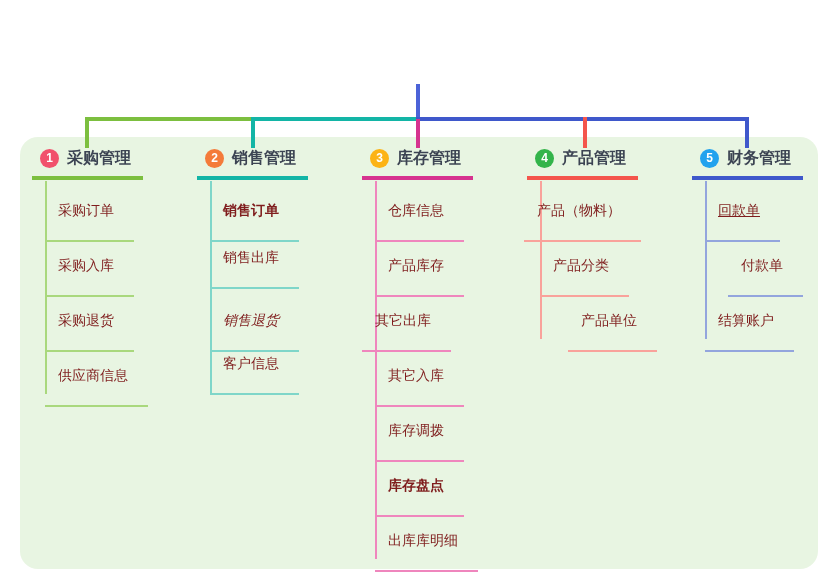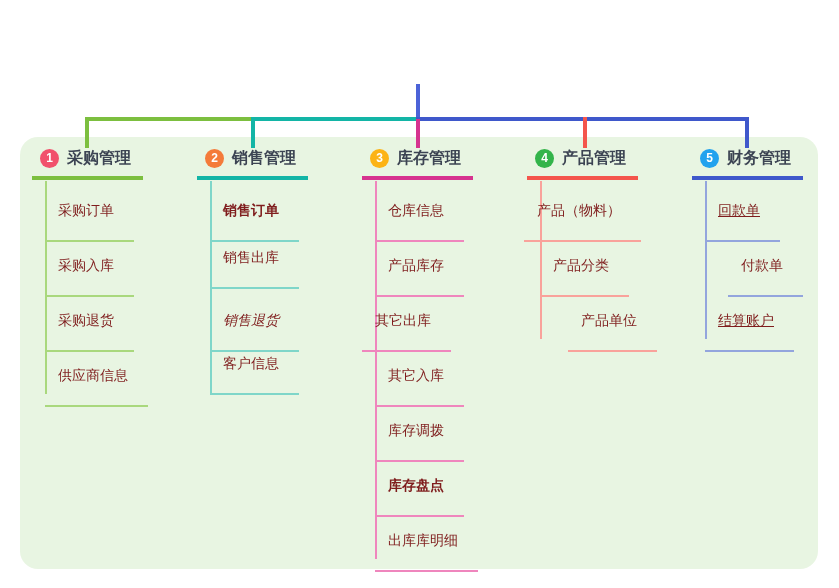--- a/index.html
+++ b/index.html
@@ -95,15 +95,15 @@
       <div class="child" style="left: 540px; top: 254px; border-bottom-color: rgb(249, 162, 155);">产品分类</div>
       <div class="child" style="left: 568px; top: 309px; border-bottom-color: rgb(249, 162, 155);">产品单位</div>
       <div class="vline" style="left: 745px; top: 117px; width: 4px; height: 31px; background: rgb(63, 88, 203);"></div>
       <div class="branch-title" style="left: 692px; top: 148px; border-bottom-color: rgb(63, 88, 203);">
     <span class="badge" style="background: rgb(34, 162, 238);">5</span>
     <span>财务管理</span>
   </div>
       <div class="child-vline" style="left: 705px; top: 181px; height: 158px; background: rgb(147, 165, 221);"></div>
       <div class="child" style="left: 705px; top: 199px; border-bottom-color: rgb(147, 165, 221); text-decoration: underline;">回款单</div>
       <div class="child" style="left: 728px; top: 254px; border-bottom-color: rgb(147, 165, 221);">付款单</div>
-      <div class="child" style="left: 705px; top: 309px; border-bottom-color: rgb(147, 165, 221); text-decoration: underline;">结算账户</div>
+      <div class="child" style="left: 705px; top: 309px; border-bottom-color: rgb(147, 165, 221);">结算账户</div>
     </div>
 </div>
 
 </body></html>

